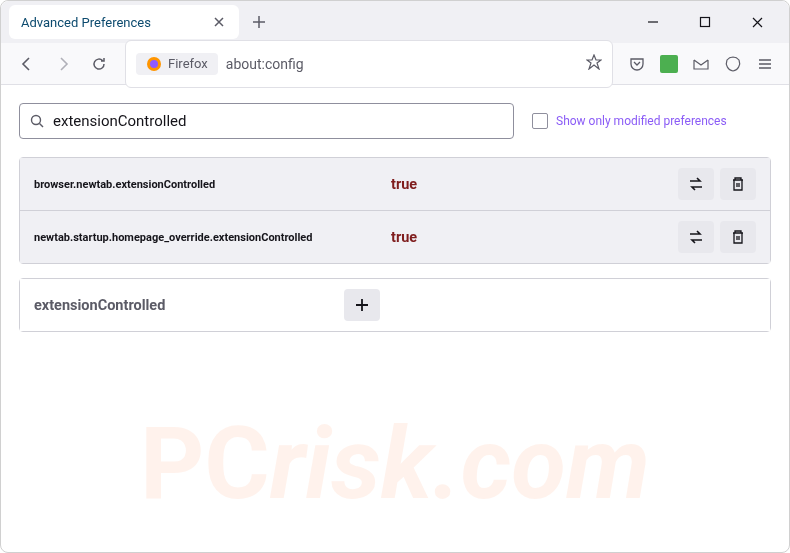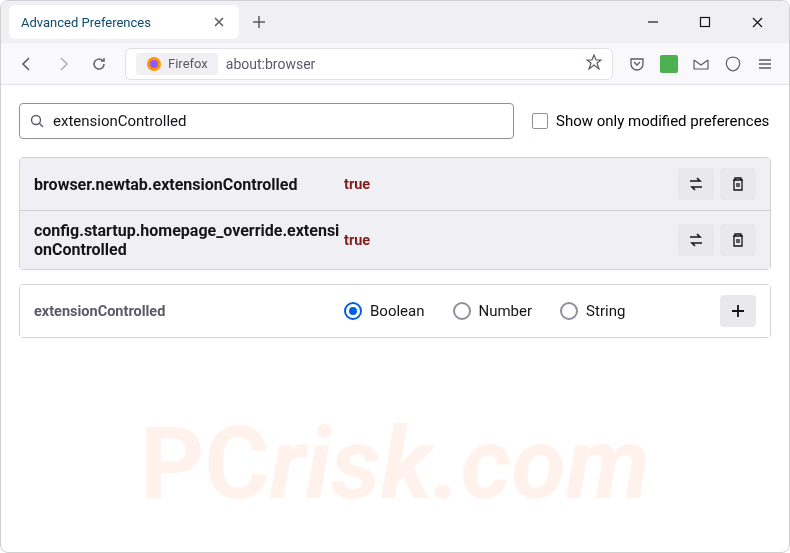--- a/index.html
+++ b/index.html
@@ -11,41 +11,41 @@
     .tab { background: #fff; border-radius: 6px; padding: 8px 12px; display: flex; align-items: center; min-width: 230px; height: 34px; }
     .tab-title { flex: 1; font-size: 13px; color: #0c4a6e; }
     .tab-close { width: 16px; height: 16px; display: flex; align-items: center; justify-content: center; cursor: pointer; }
     .newtab-btn { width: 32px; height: 32px; display: flex; align-items: center; justify-content: center; margin-left: 4px; cursor: pointer; color: #5b5b66; }
     .window-controls { margin-left: auto; display: flex; gap: 20px; padding-right: 8px; }
     .win-btn { width: 32px; height: 32px; display: flex; align-items: center; justify-content: center; cursor: pointer; }
     
     .toolbar { height: 42px; display: flex; align-items: center; padding: 0 10px; gap: 4px; background: #f9f9fb; border-bottom: 1px solid #e0e0e6; }
     .nav-btn { width: 32px; height: 32px; display: flex; align-items: center; justify-content: center; cursor: pointer; border-radius: 4px; color: #5b5b66; }
     .nav-btn.disabled { color: #b0b0b8; }
-    .addressbar { flex: 1; height: 32px; background: #fff; border-radius: 6px; display: flex; align-items: center; padding: 0 10px; gap: 8px; margin: 0 6px; border: 1px solid #e0e0e6; }
+    .addressbar { flex: 1; height: 48px; background: #fff; border-radius: 6px; display: flex; align-items: center; padding: 0 10px; gap: 8px; margin: 0 6px; border: 1px solid #e0e0e6; }
     .addr-label { background: #f0f0f4; padding: 3px 10px; border-radius: 4px; font-size: 13px; color: #5b5b66; display: flex; align-items: center; gap: 6px; }
     .ff-icon { width: 16px; height: 16px; }
     .addr-url { flex: 1; font-size: 14px; color: #5b5b66; }
     .addr-star { color: #5b5b66; }
     .tool-btn { width: 28px; height: 28px; display: flex; align-items: center; justify-content: center; cursor: pointer; color: #5b5b66; }
     .ext-icon { width: 18px; height: 18px; background: #4caf50; border-radius: 2px; }
     
     .content { flex: 1; padding: 18px; overflow: auto; position: relative; }
     
     .search-row { display: flex; align-items: center; gap: 18px; margin-bottom: 18px; }
     .search-box { flex: 1; max-width: 495px; height: 36px; border: 1px solid #8f8f9d; border-radius: 4px; display: flex; align-items: center; padding: 0 10px; gap: 8px; }
     .search-input { flex: 1; border: none; outline: none; font-size: 15px; color: #15141a; background: transparent; }
     .checkbox-wrap { display: flex; align-items: center; gap: 8px; cursor: pointer; }
     .checkbox { width: 16px; height: 16px; border: 1px solid #8f8f9d; border-radius: 2px; }
-    .checkbox-label { font-size: 15px; color: #000000; }
+    .checkbox-label { font-size: 12px; color: #8b5cf6; }
     
     .prefs-table { border: 1px solid #d0d0d7; border-radius: 4px; margin-bottom: 14px; }
     .pref-row { display: flex; align-items: center; padding: 10px 14px; background: #f0f0f4; min-height: 48px; }
     .pref-row + .pref-row { border-top: 1px solid #d0d0d7; }
-    .pref-name { width: 310px; font-weight: 700; font-size: 16px; color: #15141a; word-break: break-word; }
+    .pref-name { width: 357px; font-weight: 700; font-size: 11px; color: #15141a; word-break: break-word; }
     .pref-value { flex: 1; font-weight: 700; font-size: 14.5px; color: #7f1d1d; }
     .pref-actions { display: flex; gap: 6px; }
     .pref-btn { width: 36px; height: 32px; background: #e8e8ed; border: none; border-radius: 4px; display: flex; align-items: center; justify-content: center; cursor: pointer; }
     
     .add-table { border: 1px solid #d0d0d7; border-radius: 4px; }
     .add-row { display: flex; align-items: center; padding: 10px 14px; background: #fff; min-height: 52px; }
     .add-name { width: 310px; font-weight: 700; font-size: 14.5px; color: #5b5b66; }
     .type-options { flex: 1; display: flex; gap: 28px; }
     .radio-wrap { display: flex; align-items: center; gap: 8px; cursor: pointer; }
     .radio { width: 18px; height: 18px; border: 2px solid #8f8f9d; border-radius: 50%; display: flex; align-items: center; justify-content: center; }
@@ -111,21 +111,21 @@
         </svg>
     </div>
     <div class="addressbar">
       <span class="addr-label">
         <svg class="ff-icon" viewBox="0 0 16 16">
             <circle cx="8" cy="8" r="7" fill="#ff9500"></circle>
             <circle cx="8" cy="8" r="4" fill="#9059ff"></circle>
           </svg>
         <span>Firefox</span>
       </span>
-      <span class="addr-url">about:browser</span>
+      <span class="addr-url">about:config</span>
       <span class="addr-star">
         <svg width="16" height="16" viewBox="0 0 16 16">
             <path d="M8 1 L10 6 L15 6 L11 9 L13 15 L8 11 L3 15 L5 9 L1 6 L6 6 Z" stroke="#5b5b66" stroke-width="1.2" fill="none"></path>
           </svg>
       </span>
     </div>
     <div class="tool-btn">
       <svg width="16" height="16" viewBox="0 0 16 16">
           <path d="M2 3 H14 V8 A6 6 0 0 1 2 8 Z M5 6 L8 9 L11 6" stroke="#5b5b66" stroke-width="1.3" fill="none"></path>
         </svg>
@@ -177,54 +177,40 @@
               </svg>
           </button>
           <button class="pref-btn">
             <svg width="16" height="16" viewBox="0 0 16 16">
                 <path d="M3 4 H13 M5 4 V2 H11 V4 M4 4 V14 H12 V4 M7 7 V11 M9 7 V11" stroke="#15141a" stroke-width="1.3" fill="none"></path>
               </svg>
           </button>
         </div>
       </div>
       <div class="pref-row">
-        <div class="pref-name">config.startup.homepage_override.extensionControlled</div>
+        <div class="pref-name">newtab.startup.homepage_override.extensionControlled</div>
         <div class="pref-value">true</div>
         <div class="pref-actions">
           <button class="pref-btn">
             <svg width="18" height="18" viewBox="0 0 18 18">
                 <path d="M3 6 H13 L10 3 M15 12 H5 L8 15" stroke="#15141a" stroke-width="1.6" fill="none"></path>
               </svg>
           </button>
           <button class="pref-btn">
             <svg width="16" height="16" viewBox="0 0 16 16">
                 <path d="M3 4 H13 M5 4 V2 H11 V4 M4 4 V14 H12 V4 M7 7 V11 M9 7 V11" stroke="#15141a" stroke-width="1.3" fill="none"></path>
               </svg>
           </button>
         </div>
       </div>
     </div>
 
     <div class="add-table">
       <div class="add-row">
         <div class="add-name">extensionControlled</div>
-        <div class="type-options">
-          <label class="radio-wrap">
-            <span class="radio checked"></span>
-            <span class="radio-label">Boolean</span>
-          </label>
-          <label class="radio-wrap">
-            <span class="radio"></span>
-            <span class="radio-label">Number</span>
-          </label>
-          <label class="radio-wrap">
-            <span class="radio"></span>
-            <span class="radio-label">String</span>
-          </label>
-        </div>
         <div class="pref-actions">
           <button class="pref-btn">
             <svg width="16" height="16" viewBox="0 0 16 16">
                 <path d="M8 2 V14 M2 8 H14" stroke="#15141a" stroke-width="1.8"></path>
               </svg>
           </button>
         </div>
       </div>
     </div>
 

